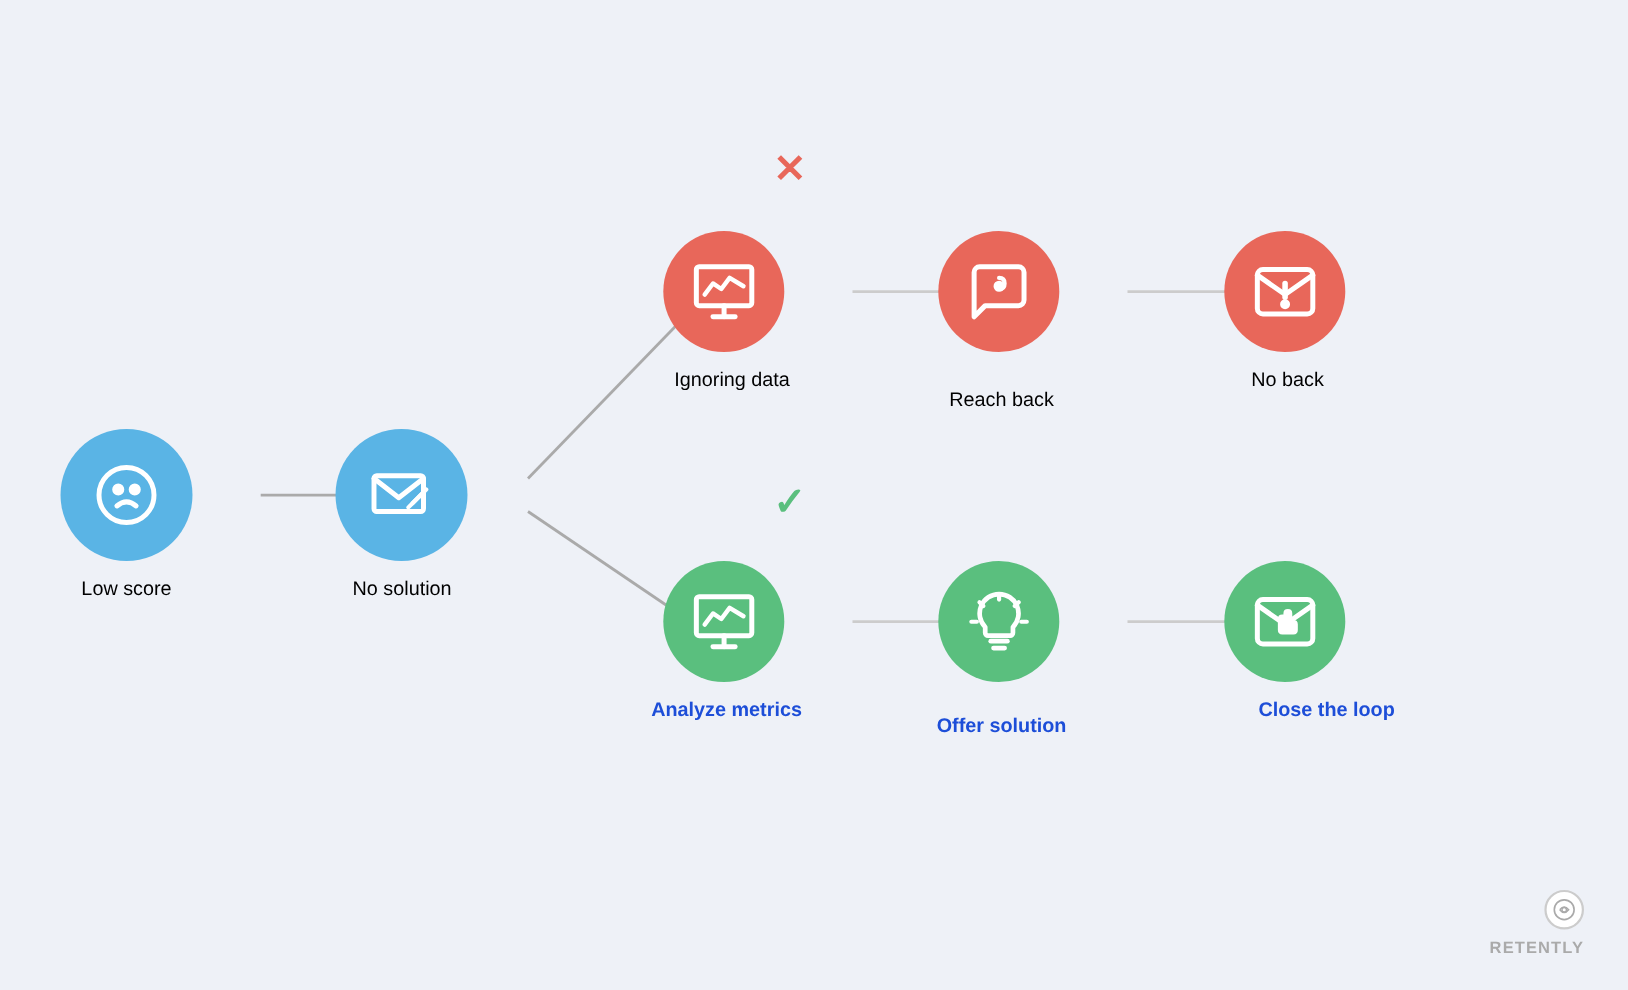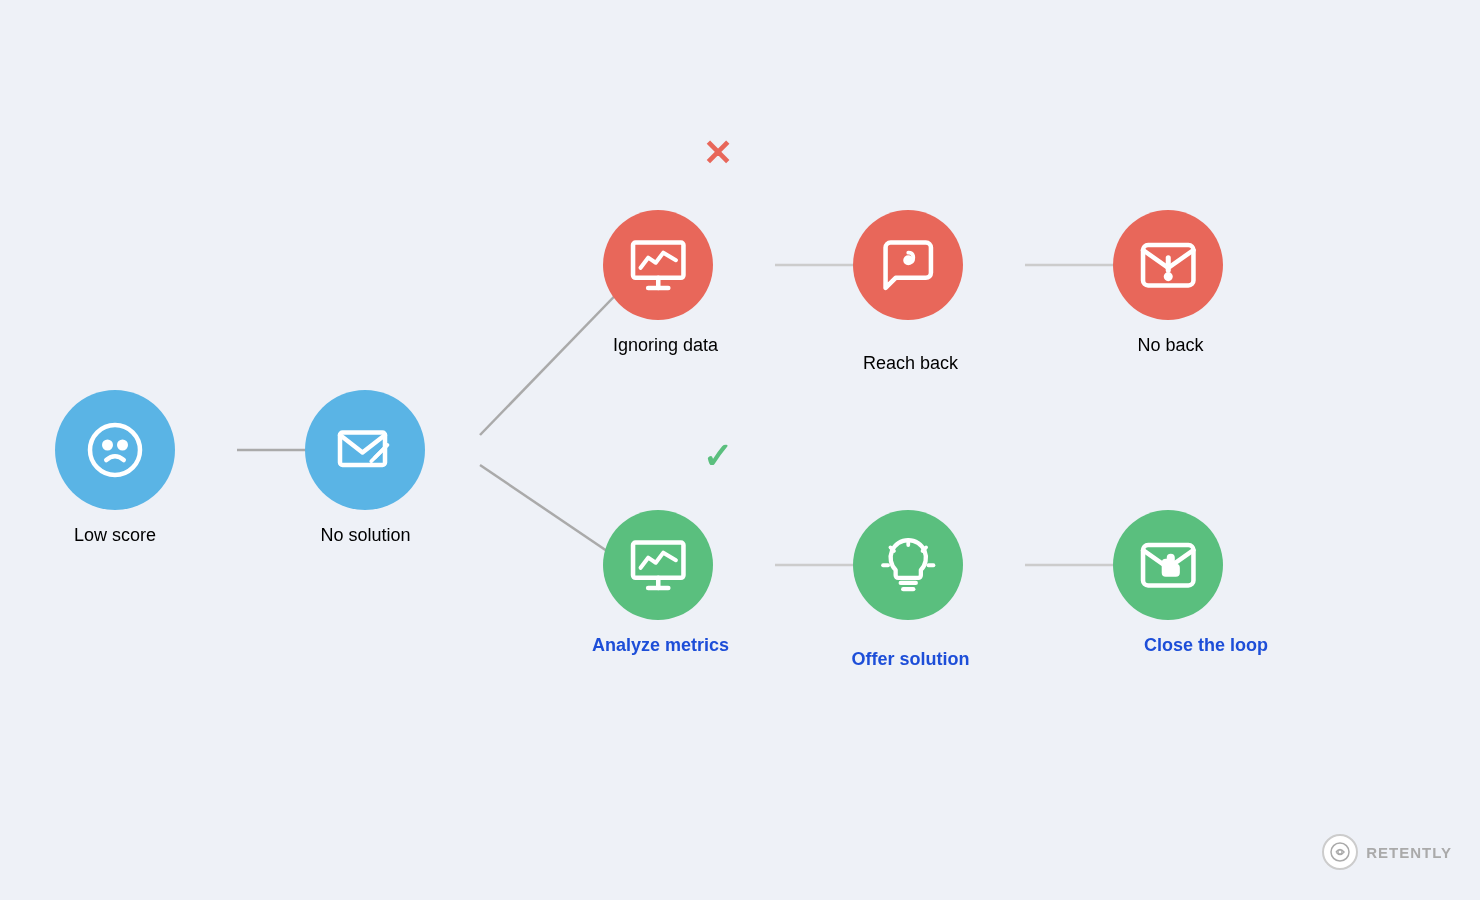--- a/index.html
+++ b/index.html
@@ -83,24 +83,25 @@
     }
 
     .mark-check {
       color: #5abf7e;
     }
 
     
     .retently-logo {
       position: absolute;
       bottom: 30px;
-      right: 28px;
+      right: 40px;
       display: flex;
-      align-items: center;
+      align-items: flex-end;
       gap: 8px;
+      flex-direction: column;
     }
 
     .retently-badge {
       width: 36px;
       height: 36px;
       border-radius: 50%;
       border: 2px solid #ccc;
       display: flex;
       align-items: center;
       justify-content: center;

